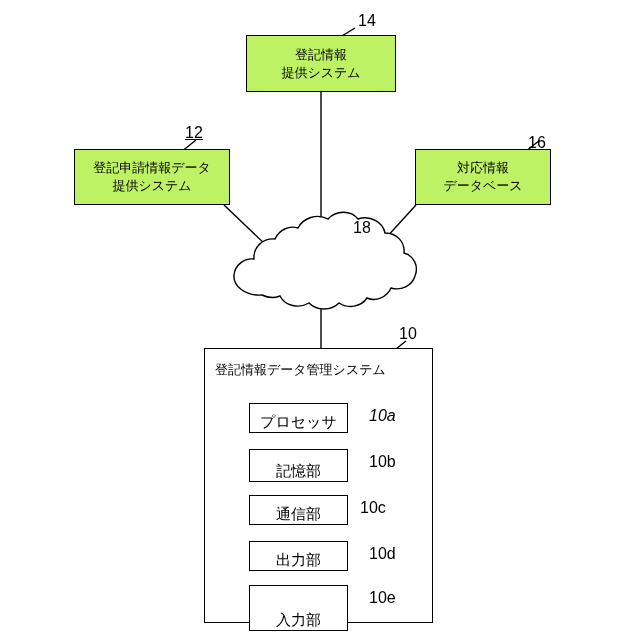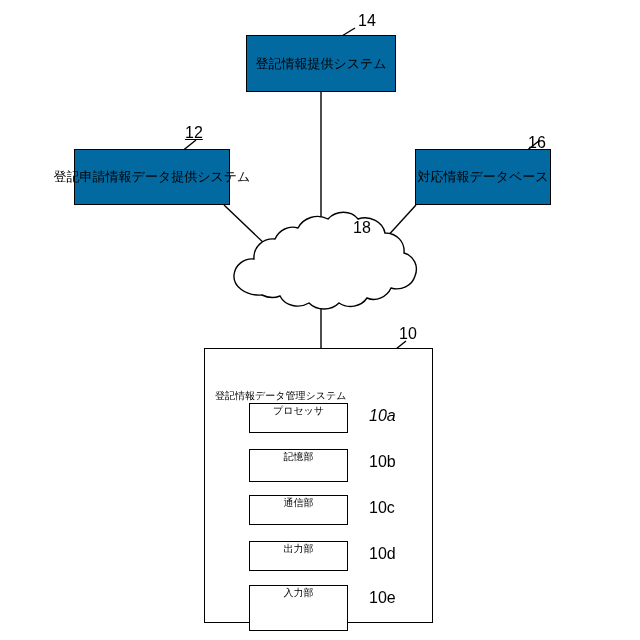--- a/index.html
+++ b/index.html
@@ -19,57 +19,56 @@
   svg.layer {
     position: absolute;
     left: 0;
     top: 0;
     width: 640px;
     height: 640px;
   }
   .box {
     position: absolute;
     border: 1.4px solid #000000;
-    background: #0369a1;
+    background: #bef264;
     box-sizing: border-box;
     display: flex;
-    flex-direction: row;
+    flex-direction: column;
     align-items: center;
     justify-content: center;
     line-height: 1.35;
     font-size: 13px;
     text-align: center;
   }
   .box .ln {
     display: block;
     white-space: nowrap;
   }
   .sysbox {
     position: absolute;
     border: 1.4px solid #000000;
     background: #ffffff;
     box-sizing: border-box;
   }
   .sysbox-title {
     position: absolute;
     left: 10px;
     top: 12px;
-    font-size: 10px;
+    font-size: 13px;
     white-space: nowrap;
-    margin-top: 28px;
   }
   .unit {
     position: absolute;
     border: 1.4px solid #000000;
     background: #ffffff;
     box-sizing: border-box;
     display: flex;
-    align-items: flex-start;
+    align-items: flex-end;
     justify-content: center;
-    font-size: 10px;
+    font-size: 15px;
     white-space: nowrap;
   }
   .reflabel {
     position: absolute;
     font-size: 16px;
     white-space: nowrap;
   }
 </style>
 </head>
 <body>
@@ -149,21 +148,21 @@
   <div class="reflabel" style="left:369px; top:407px;font-style:italic;">10a</div>
 
   <div class="unit" style="left:249px; top:449px; width:99px; height:33px;">
     <span>記憶部</span>
   </div>
   <div class="reflabel" style="left:369px; top:453px;">10b</div>
 
   <div class="unit" style="left:249px; top:495px; width:99px; height:30px;">
     <span>通信部</span>
   </div>
-  <div class="reflabel" style="left:369px; top:499px;text-align:right;">10c</div>
+  <div class="reflabel" style="left:360px; top:499px;text-align:right;">10c</div>
 
   <div class="unit" style="left:249px; top:541px; width:99px; height:30px;">
     <span>出力部</span>
   </div>
   <div class="reflabel" style="left:369px; top:545px;">10d</div>
 
   <div class="unit" style="left:249px; top:585px; width:99px; height:46px;">
     <span>入力部</span>
   </div>
   <div class="reflabel" style="left:369px; top:589px;">10e</div>

